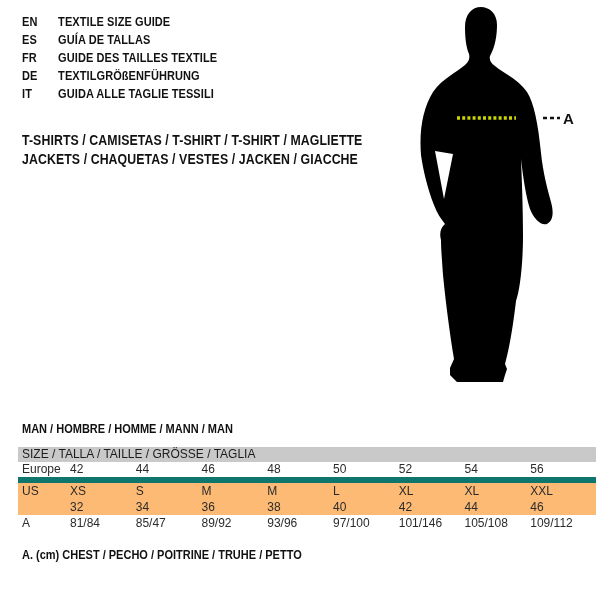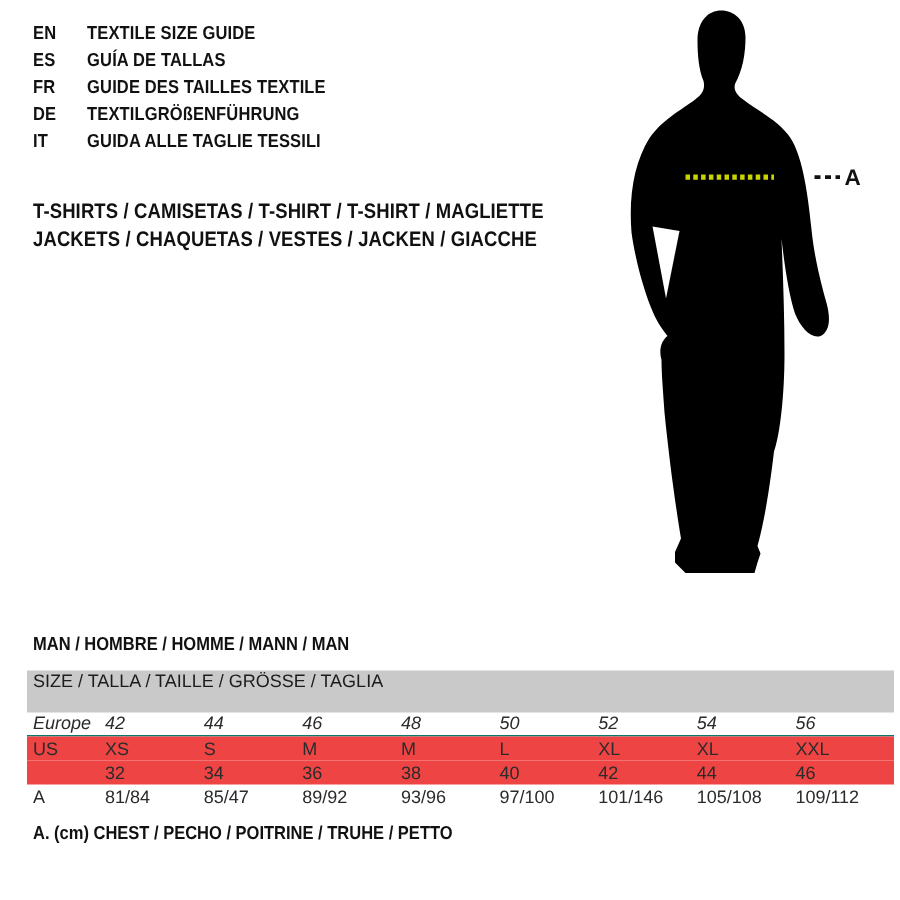--- a/index.html
+++ b/index.html
@@ -21,24 +21,24 @@
   .cat-line{height:19px;line-height:19px;font-size:14px;font-weight:bold;letter-spacing:0.1px;}
 
   
   .figure-wrap{left:410px;top:5px;width:165px;height:390px;}
 
   
   .section-title{left:22px;top:422px;font-size:12.5px;font-weight:bold;height:15px;line-height:15px;}
 
   
   .size-table{left:18px;top:447px;width:578px;}
-  .thead{height:28px;line-height:15px;background:#c9c9c9;font-size:12px;color:#1c1c1c;padding-left:4px;box-sizing:border-box;}
+  .thead{height:15px;line-height:15px;background:#c9c9c9;font-size:12px;color:#1c1c1c;padding-left:4px;box-sizing:border-box;}
   .trow{display:flex;height:16px;line-height:16px;font-size:12px;color:#2b2b2b;}
-  .trow.shaded{background:#ef4444;}
-  .trow.edge{border-bottom:1px solid #0f766e;height:15px;line-height:15px;font-style:italic;}
+  .trow.shaded{background:#fdba74;}
+  .trow.edge{border-bottom:6px solid #0f766e;height:15px;line-height:15px;}
   .tlabel{flex:0 0 52px;padding-left:4px;box-sizing:border-box;text-align:left;}
   .tcell{flex:1 1 0;text-align:left;}
 
   
   .footnote{left:22px;top:548px;font-size:12.5px;font-weight:bold;height:15px;line-height:15px;}
 </style>
 </head>
 <body>
 
 <div class="abs lang-list">

